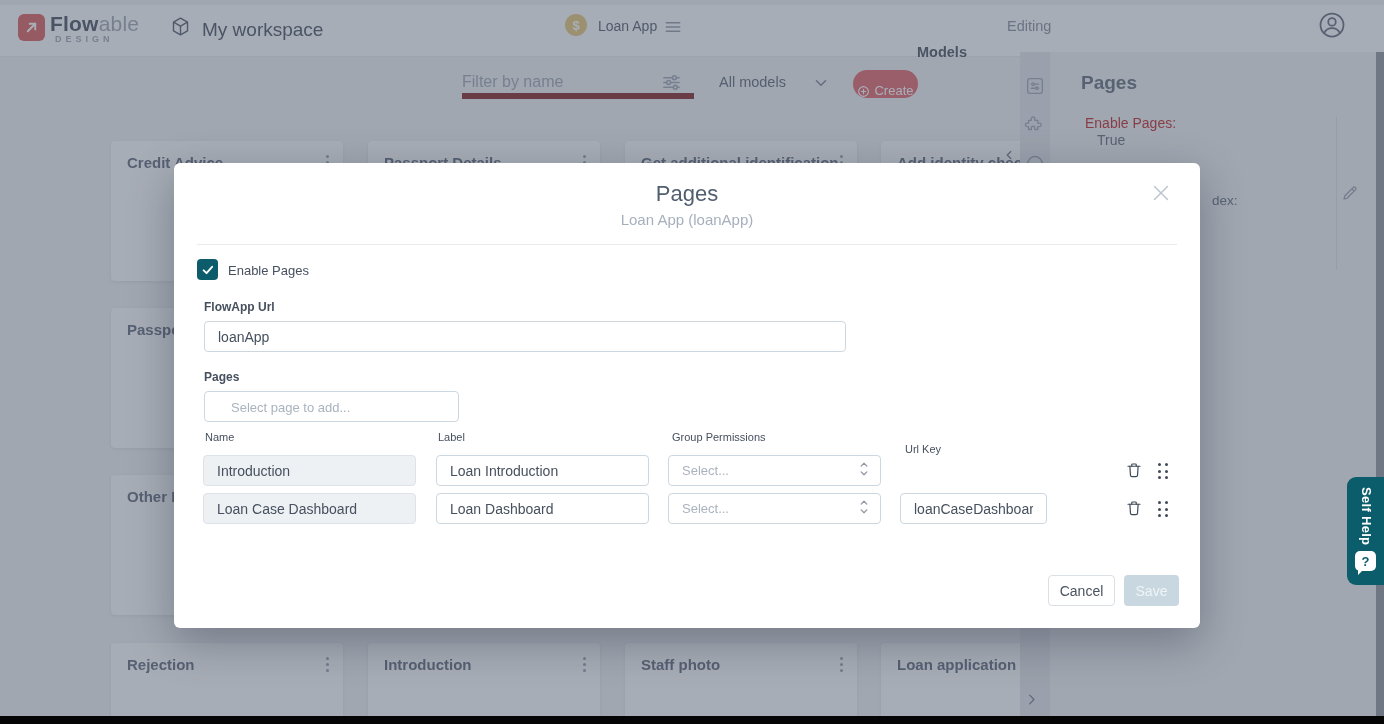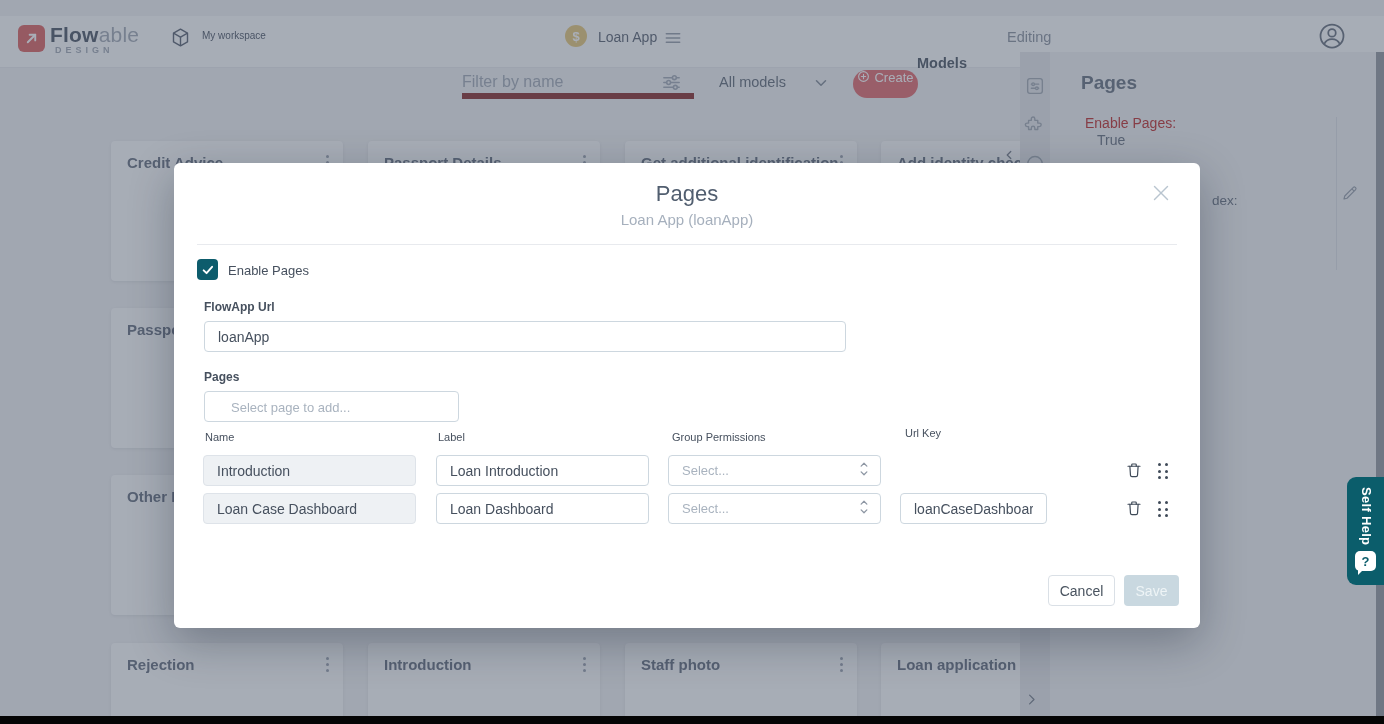--- a/index.html
+++ b/index.html
@@ -2,42 +2,42 @@
 <html><head>
 <meta charset="utf-8">
 <style>
   * { margin:0; padding:0; box-sizing:border-box; }
   html,body { background:#2a2f38; }
   .stage {
     position:relative; width:1384px; height:724px; overflow:hidden;
     font-family:"Liberation Sans", sans-serif; background:#eef0f2;
   }
   
-  .header { position:absolute; left:0; top:16px; width:1384px; height:52px; background:#fbfcfd; border-bottom:1px solid #e6e9ec; z-index:1; }
+  .header { position:absolute; left:0; top:5px; width:1384px; height:52px; background:#fbfcfd; border-bottom:1px solid #e6e9ec; z-index:1; }
   .logo-mark { position:absolute; left:18px; top:9px; width:27px; height:27px; background:#d85654; border-radius:6px; display:flex; align-items:center; justify-content:center; color:#fff; }
   .brand { position:absolute; left:50px; top:7px; font-size:21px; letter-spacing:.2px; }
   .brand .b { color:#3f4a5a; font-weight:700; }
   .brand .l { color:#9aa3af; font-weight:400; }
   .brand-sub { position:absolute; left:55px; top:29px; font-size:9px; letter-spacing:4px; color:#9aa3af; font-weight:700; }
   .ws-icon { position:absolute; left:170px; top:11px; color:#4c5666; }
-  .ws-label { position:absolute; left:202px; top:14px; font-size:10px; color:#3f4a5a; }
+  .ws-label { position:absolute; left:202px; top:14px; font-size:19px; color:#3f4a5a; }
   .app-badge { position:absolute; left:565px; top:9px; width:22px; height:22px; border-radius:50%; background:#e3c36f; color:#fff; font-size:13px; font-weight:700; display:flex; align-items:center; justify-content:center; }
   .app-name { position:absolute; left:598px; top:13px; font-size:14px; color:#4c5666; }
   .burger { position:absolute; left:663px; top:12px; color:#8d96a3; }
   .nav-models { position:absolute; left:917px; top:13px; font-size:14.5px; color:#3d4857; font-weight:600;margin-top:26px; }
   .nav-editing { position:absolute; left:1007px; top:13px; font-size:14.5px; color:#808a97; }
   .avatar { position:absolute; left:1317px; top:5px; color:#5a6472; }
   
   .content { position:absolute; left:0; top:52px; width:1020px; height:664px; overflow:hidden; z-index:1; }
   .filter-input { position:absolute; left:462px; top:18px; width:232px; height:29px; border:none; border-bottom:6px solid #7f1d1d; background:transparent; font-size:16px; color:#55606e; font-family:inherit; outline:none; }
   .filter-input::placeholder { color:#9aa3b0; }
   .filter-icon { position:absolute; left:660px; top:19px; color:#9aa3b0; }
   .models-dd { position:absolute; left:719px; top:22px; font-size:14.5px; color:#55606e; }
   .models-chevron { position:absolute; left:812px; top:22px; color:#77818e; }
-  .create-btn { position:absolute; left:853px; top:18px; width:65px; height:28px; border:none; border-radius:14px; background:#de5e62; color:#fff; font-size:13px; font-family:inherit; display:flex; align-items:flex-start; justify-content:center; gap:4px; cursor:pointer; }
+  .create-btn { position:absolute; left:853px; top:18px; width:65px; height:28px; border:none; border-radius:14px; background:#de5e62; color:#fff; font-size:13px; font-family:inherit; display:flex; align-items:flex-end; justify-content:center; gap:4px; cursor:pointer; }
   .card { position:absolute; width:232px; height:140px; background:#fbfcfd; border-radius:4px; box-shadow:0 1px 3px rgba(40,50,70,.10); }
   .card .ct { position:absolute; left:16px; top:13px; font-size:15px; font-weight:600; color:#5a6576; white-space:nowrap; }
   .kebab { position:absolute; right:14px; top:14px; display:flex; flex-direction:column; gap:3px; cursor:pointer; }
   .kebab i { width:3px; height:3px; border-radius:50%; background:#949caa; }
   
   .strip { position:absolute; left:1020px; top:52px; width:30px; height:664px; background:#e2e5e9; z-index:1; }
   .strip .sic { position:absolute; left:4px; color:#9aa2ad; }
   .collapse-ch { position:absolute; left:1002px; top:148px; color:#6b7480; z-index:1; }
   .expand-ch { position:absolute; left:1024px; top:692px; color:#6b7480; z-index:1; }
   .panel { position:absolute; left:1050px; top:52px; width:326px; height:664px; background:#eef0f2; z-index:1; }
@@ -282,21 +282,21 @@
 
     <div class="m-label" style="left:30px;top:137px">FlowApp Url</div>
     <input class="m-input" style="left: 30px; top: 158px; width: 642px;" value="loanApp">
 
     <div class="m-label" style="left:30px;top:207px">Pages</div>
     <input class="m-input" style="left: 30px; top: 228px; width: 255px; padding-left: 26px;" placeholder="Select page to add...">
 
     <div class="m-colhead" style="left:31px;top:268px">Name</div>
     <div class="m-colhead" style="left:264px;top:268px">Label</div>
     <div class="m-colhead" style="left:498px;top:268px">Group Permissions</div>
-    <div class="m-colhead" style="left:731px;top:264px">Url Key</div>
+    <div class="m-colhead" style="left:731px;top:280px">Url Key</div>
 
     <input class="m-input dis" style="left: 29px; top: 292px; width: 213px;" value="Introduction">
     <input class="m-input" style="left: 262px; top: 292px; width: 213px;" value="Loan Introduction">
     <div class="m-select" style="left:494px;top:292px;width:213px">
       <span class="ph">Select...</span>
       <span class="ud">
         <svg width="14" height="16" viewBox="0 0 24 28" fill="none" stroke="currentColor" stroke-width="2.2" stroke-linecap="round" stroke-linejoin="round">
             <polyline points="7 9 12 4 17 9"></polyline>
             <polyline points="7 19 12 24 17 19"></polyline>
           </svg>

